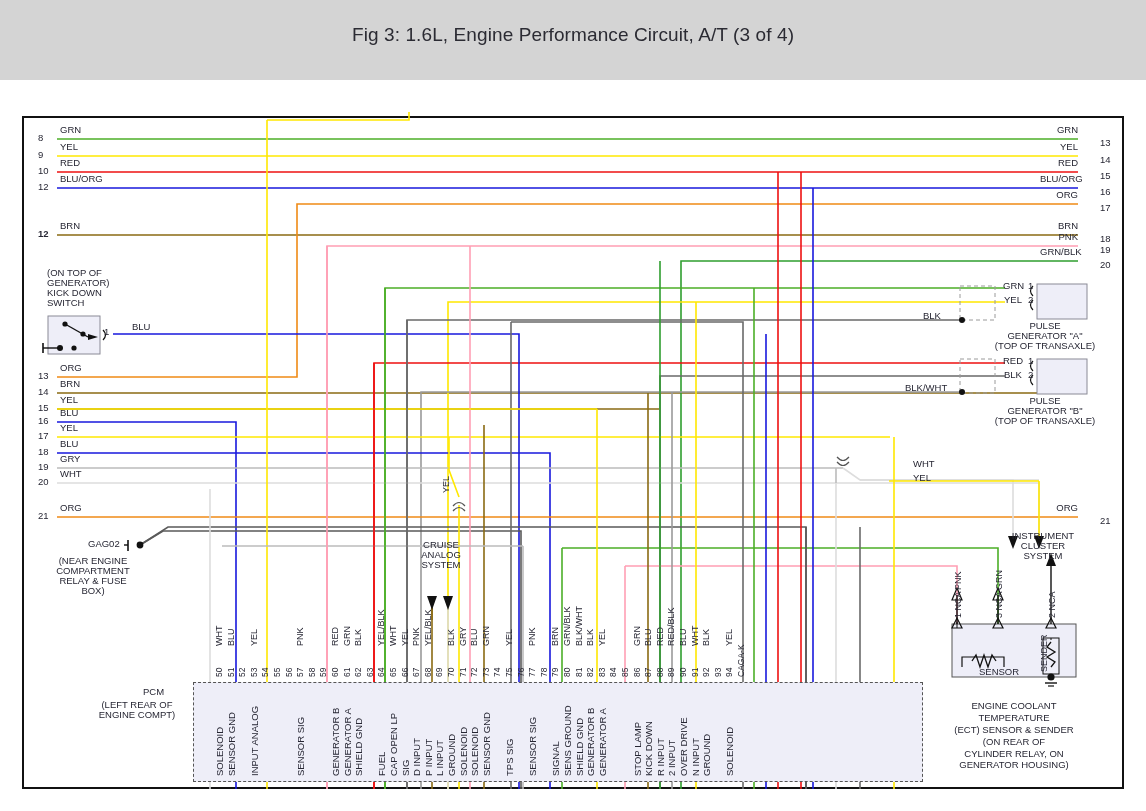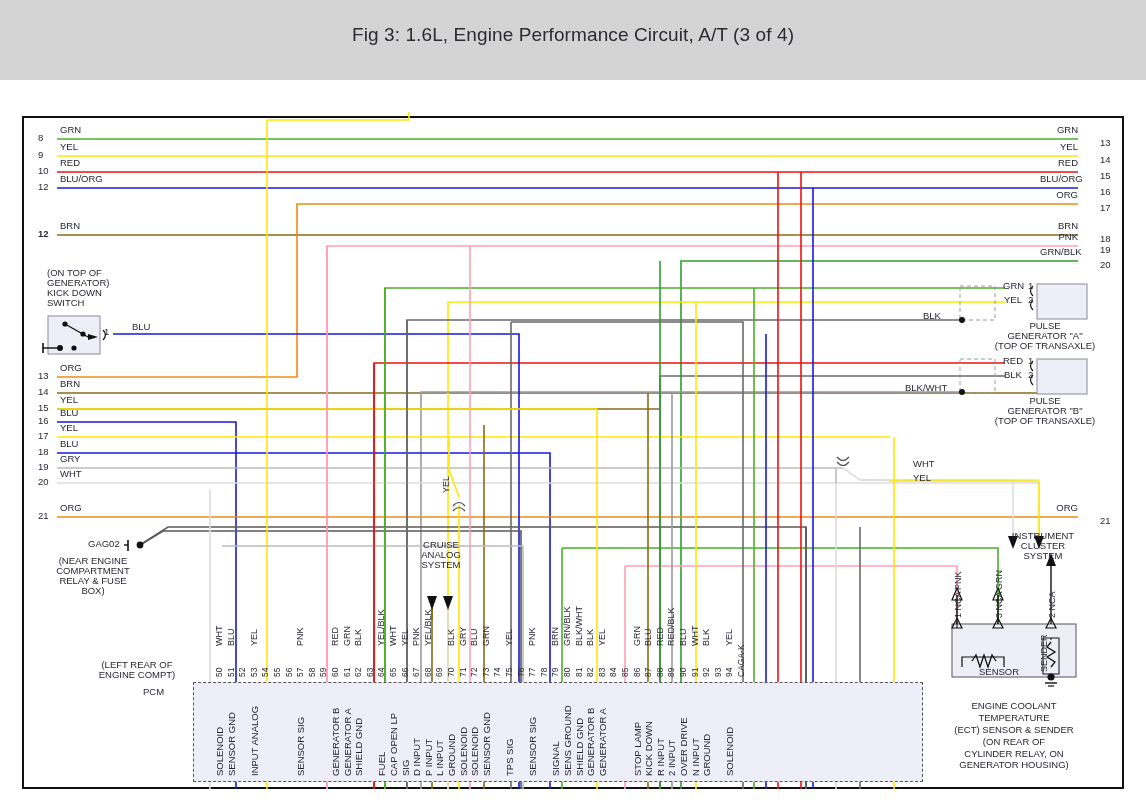--- a/index.html
+++ b/index.html
@@ -469,21 +469,21 @@
   <div>ENGINE COOLANT</div>
   <div>TEMPERATURE</div>
   <div>(ECT) SENSOR &amp; SENDER</div>
   <div>(ON REAR OF</div>
   <div>CYLINDER RELAY, ON</div>
   <div>GENERATOR HOUSING)</div>
 </div>
 
 <div class="dashbox" style="left:193px; top:682px; width:730px; height:100px;"></div>
 <div class="lbl" style="left:143px; top:687px;">PCM</div>
-<div class="lbl ctr" style="left:85px; top:660px; width:104px;">
+<div class="lbl ctr" style="left:85px; top:700px; width:104px;">
   <div>(LEFT REAR OF</div>
   <div>ENGINE COMPT)</div>
 </div>
 
 <div id="pcmPins">
     <div class="pnum" style="left: 214px; top: 677px; transform: rotate(-90deg);">50</div>
     <div class="vlabel" style="left: 214px; top: 646px;">WHT</div>
     <div class="vlabel2" style="left: 214px; top: 776px;">SOLENOID</div>
     <div class="pnum" style="left: 225.6px; top: 677px; transform: rotate(-90deg);">51</div>
     <div class="vlabel" style="left: 225.6px; top: 646px;">BLU</div>

